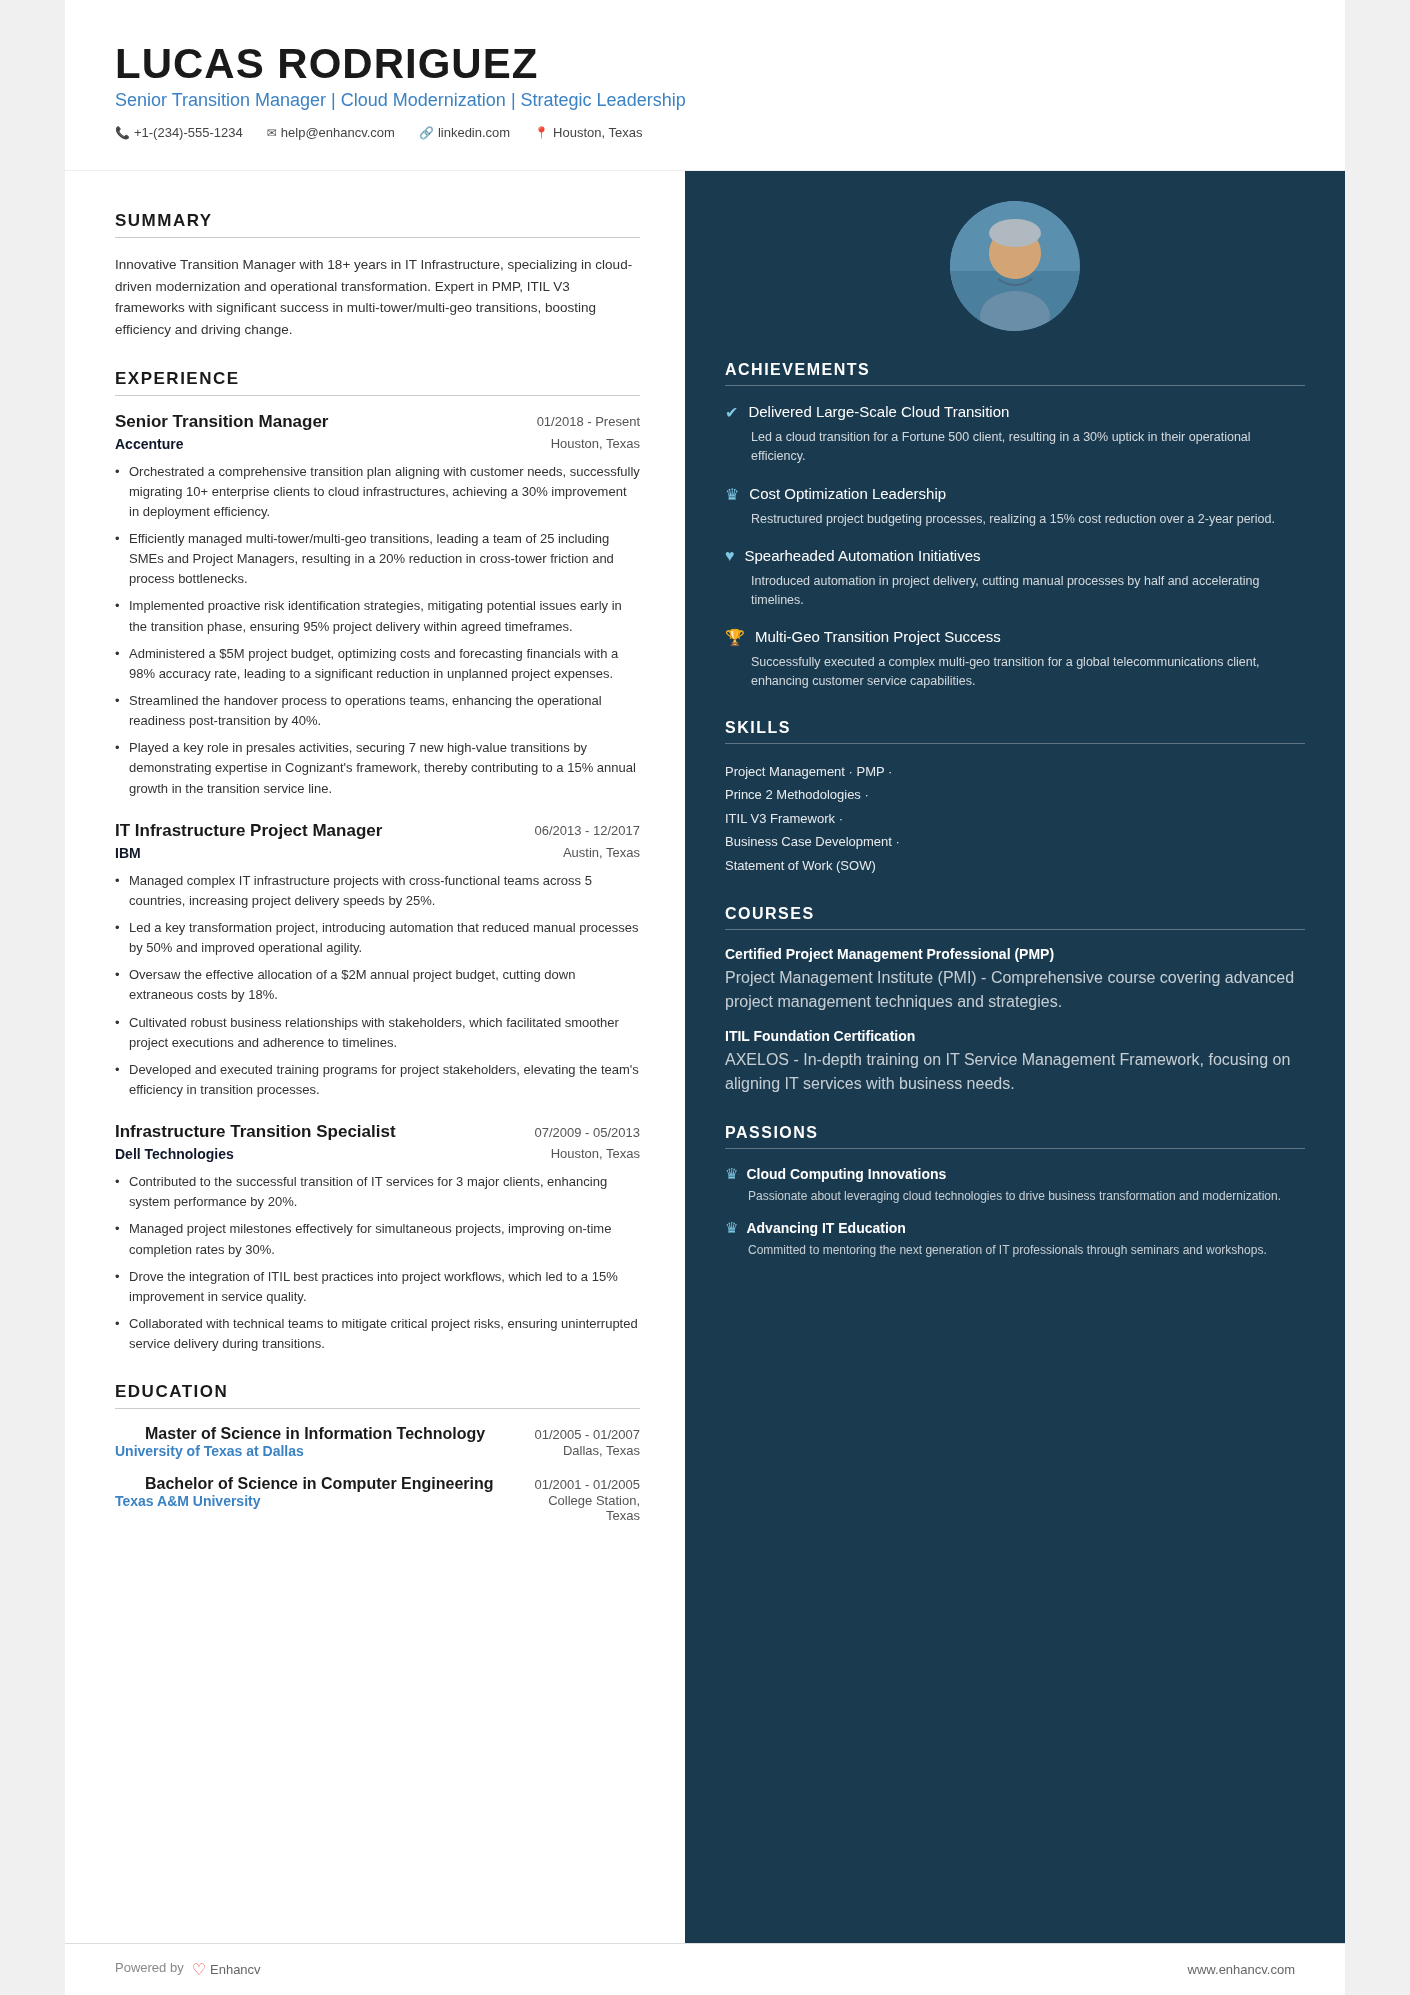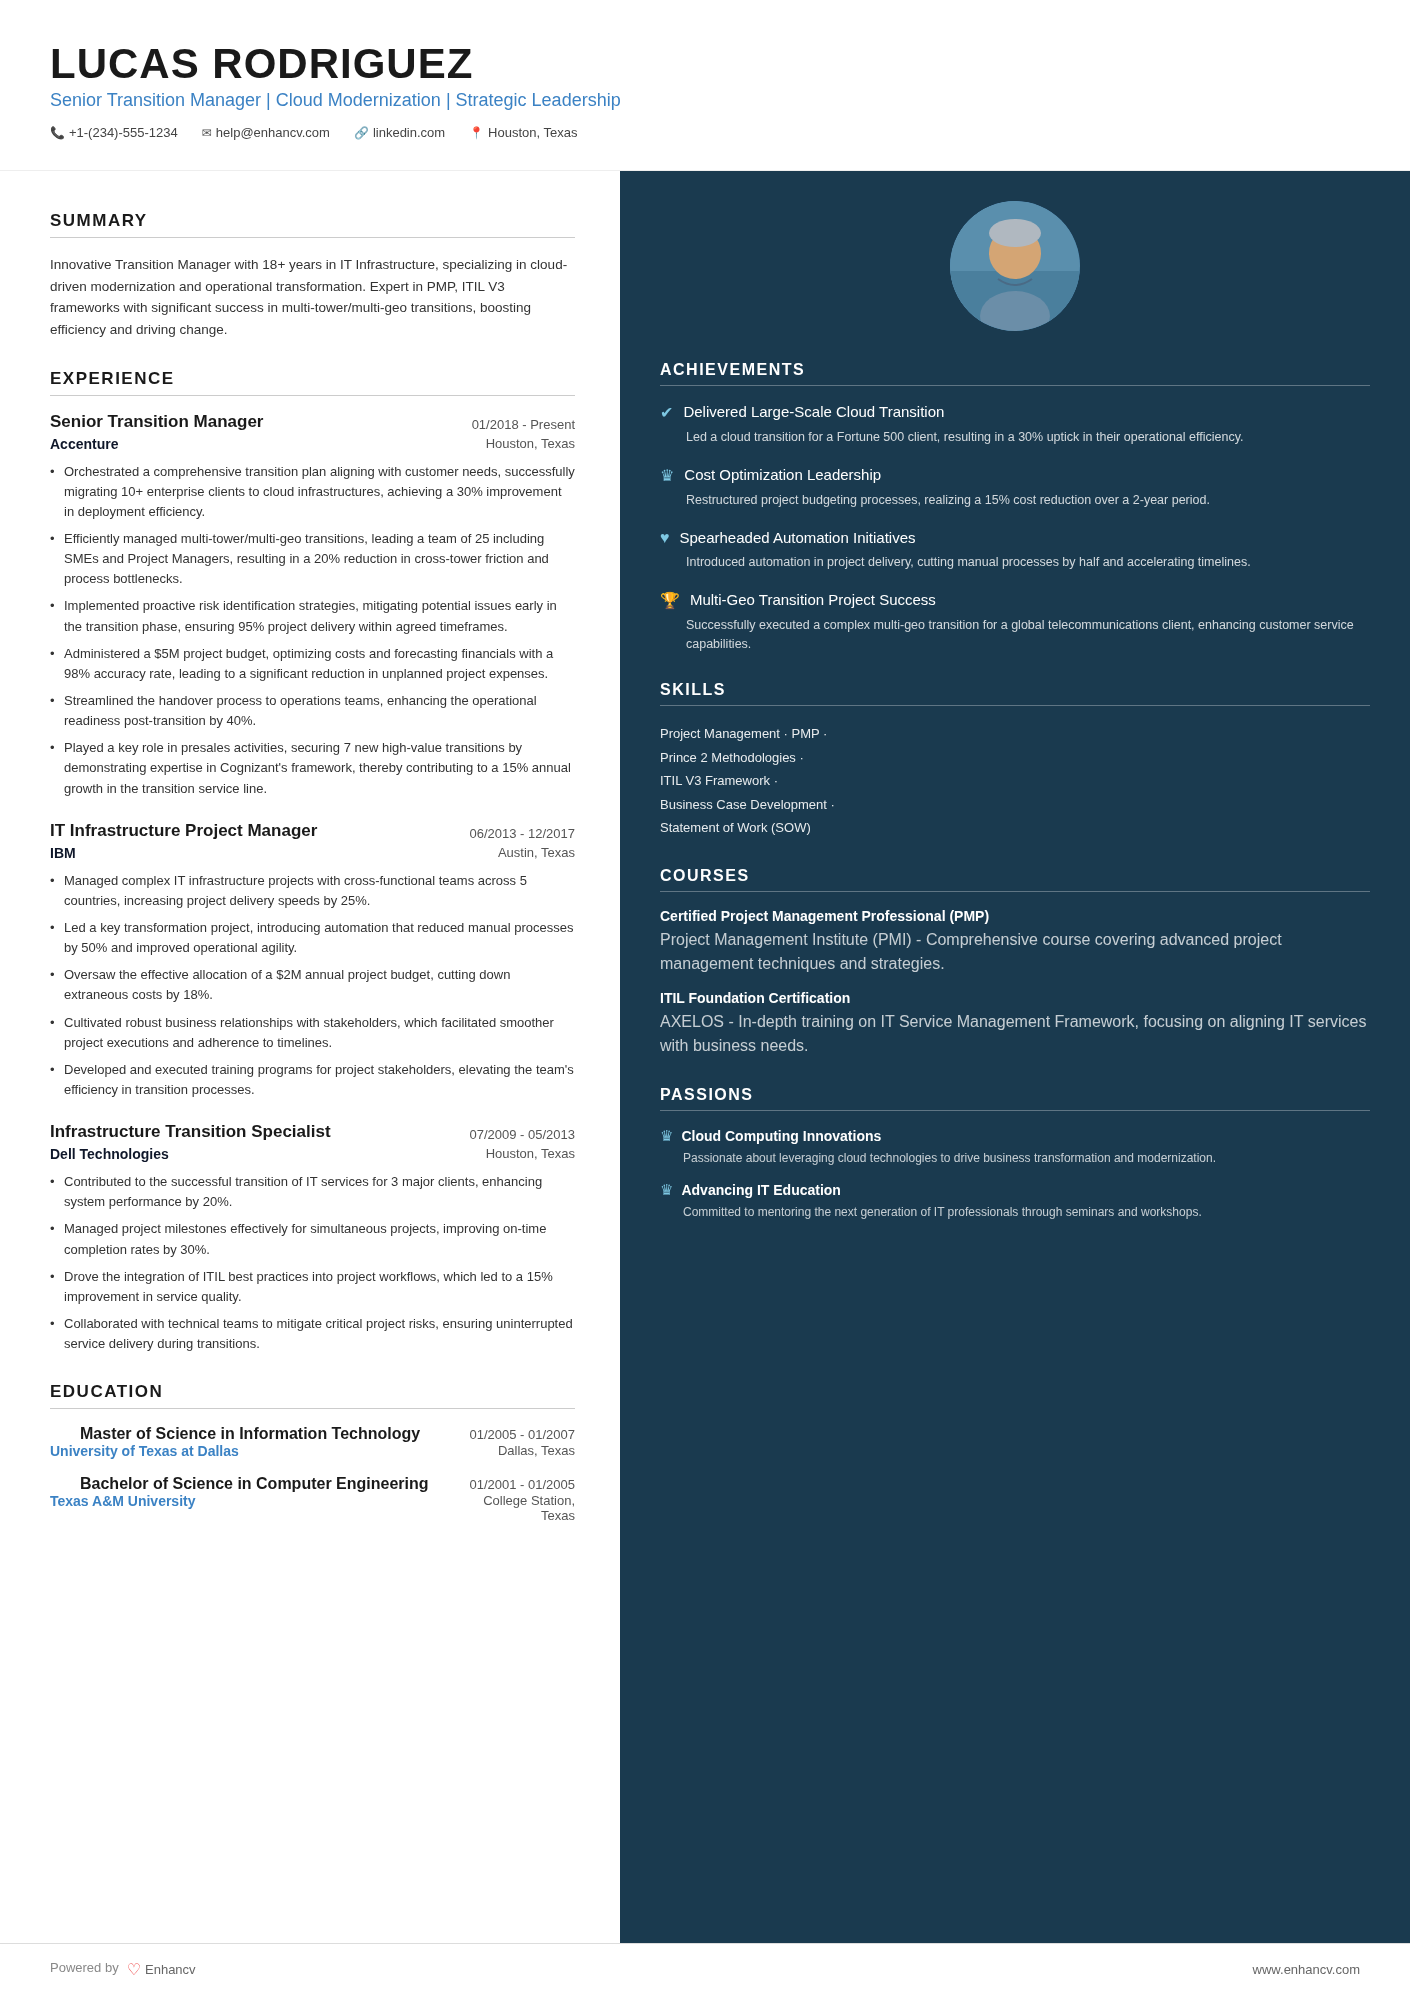--- a/index.html
+++ b/index.html
@@ -5,21 +5,21 @@
     * { margin: 0; padding: 0; box-sizing: border-box; }
     body {
       font-family: 'Georgia', serif;
       background: #f0f0f0;
       display: flex;
       justify-content: center;
       align-items: flex-start;
       min-height: 100vh;
     }
     .resume-wrapper {
-      width: 1410px;
+      width: 1280px;
       min-height: 1995px;
       background: white;
       display: flex;
       flex-direction: column;
     }
     .resume-body {
       display: flex;
       flex: 1;
     }
     
@@ -84,21 +84,21 @@
       border-bottom: 1px solid #ccc;
       padding-bottom: 6px;
       margin-bottom: 16px;
       margin-top: 28px;
     }
     .section-title:first-child { margin-top: 0; }
     
     .exp-header {
       display: flex;
       justify-content: space-between;
-      align-items: flex-end;
+      align-items: center;
       margin-bottom: 4px;
     }
     .exp-title {
       font-size: 17px;
       font-weight: 700;
       color: #1a1a1a;
       font-family: Arial, sans-serif;
     }
     .exp-dates {
       font-size: 13px;

